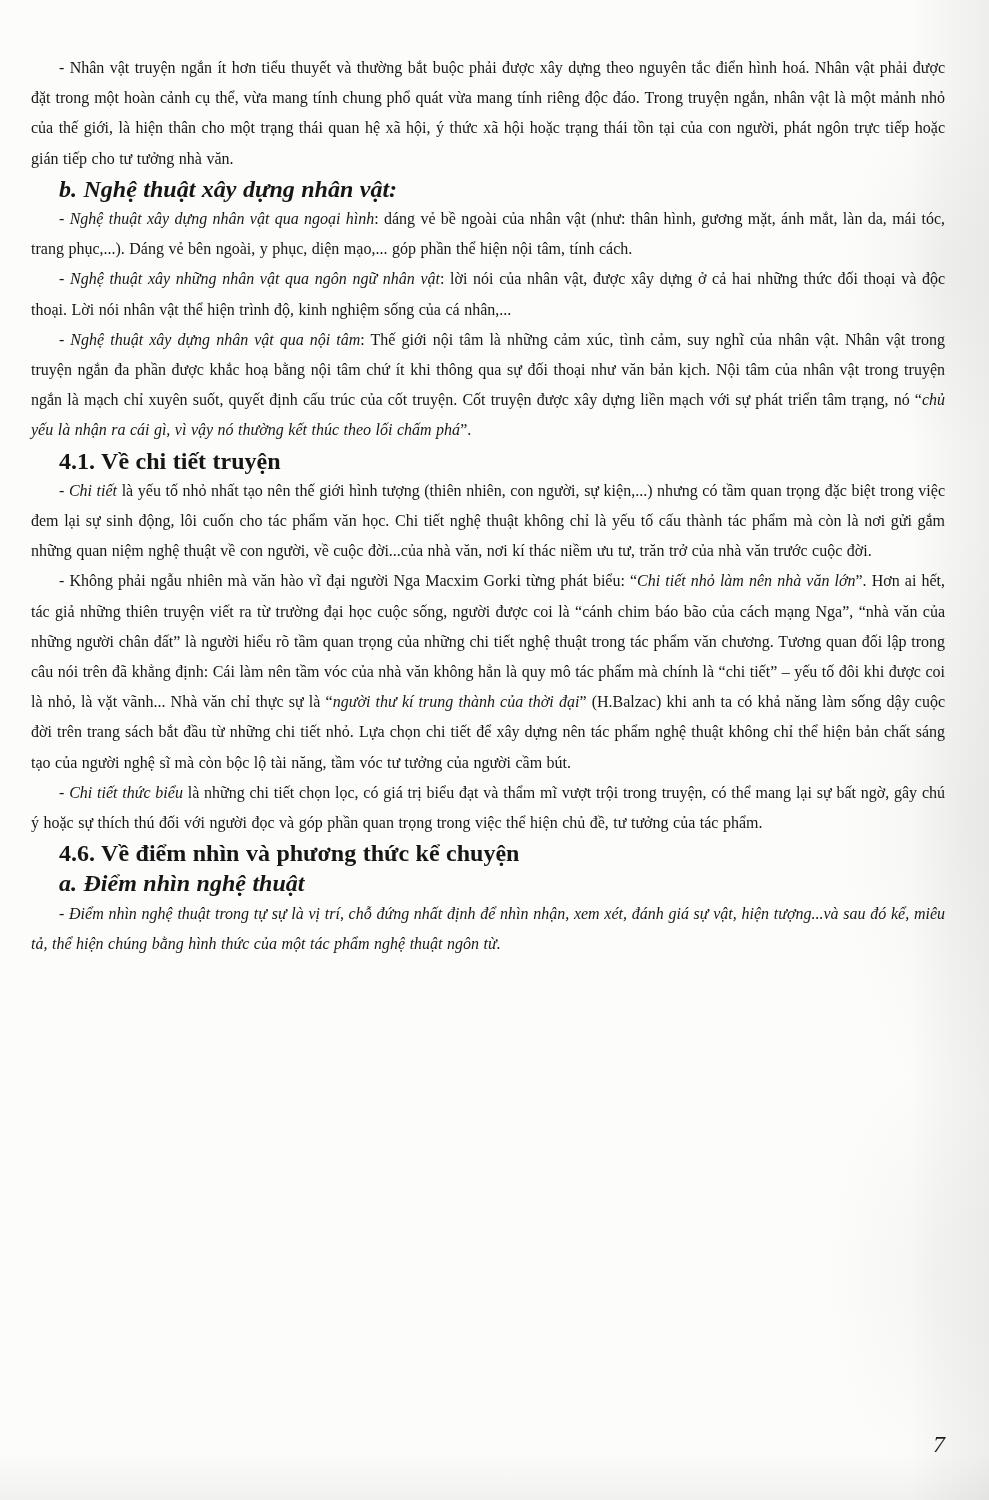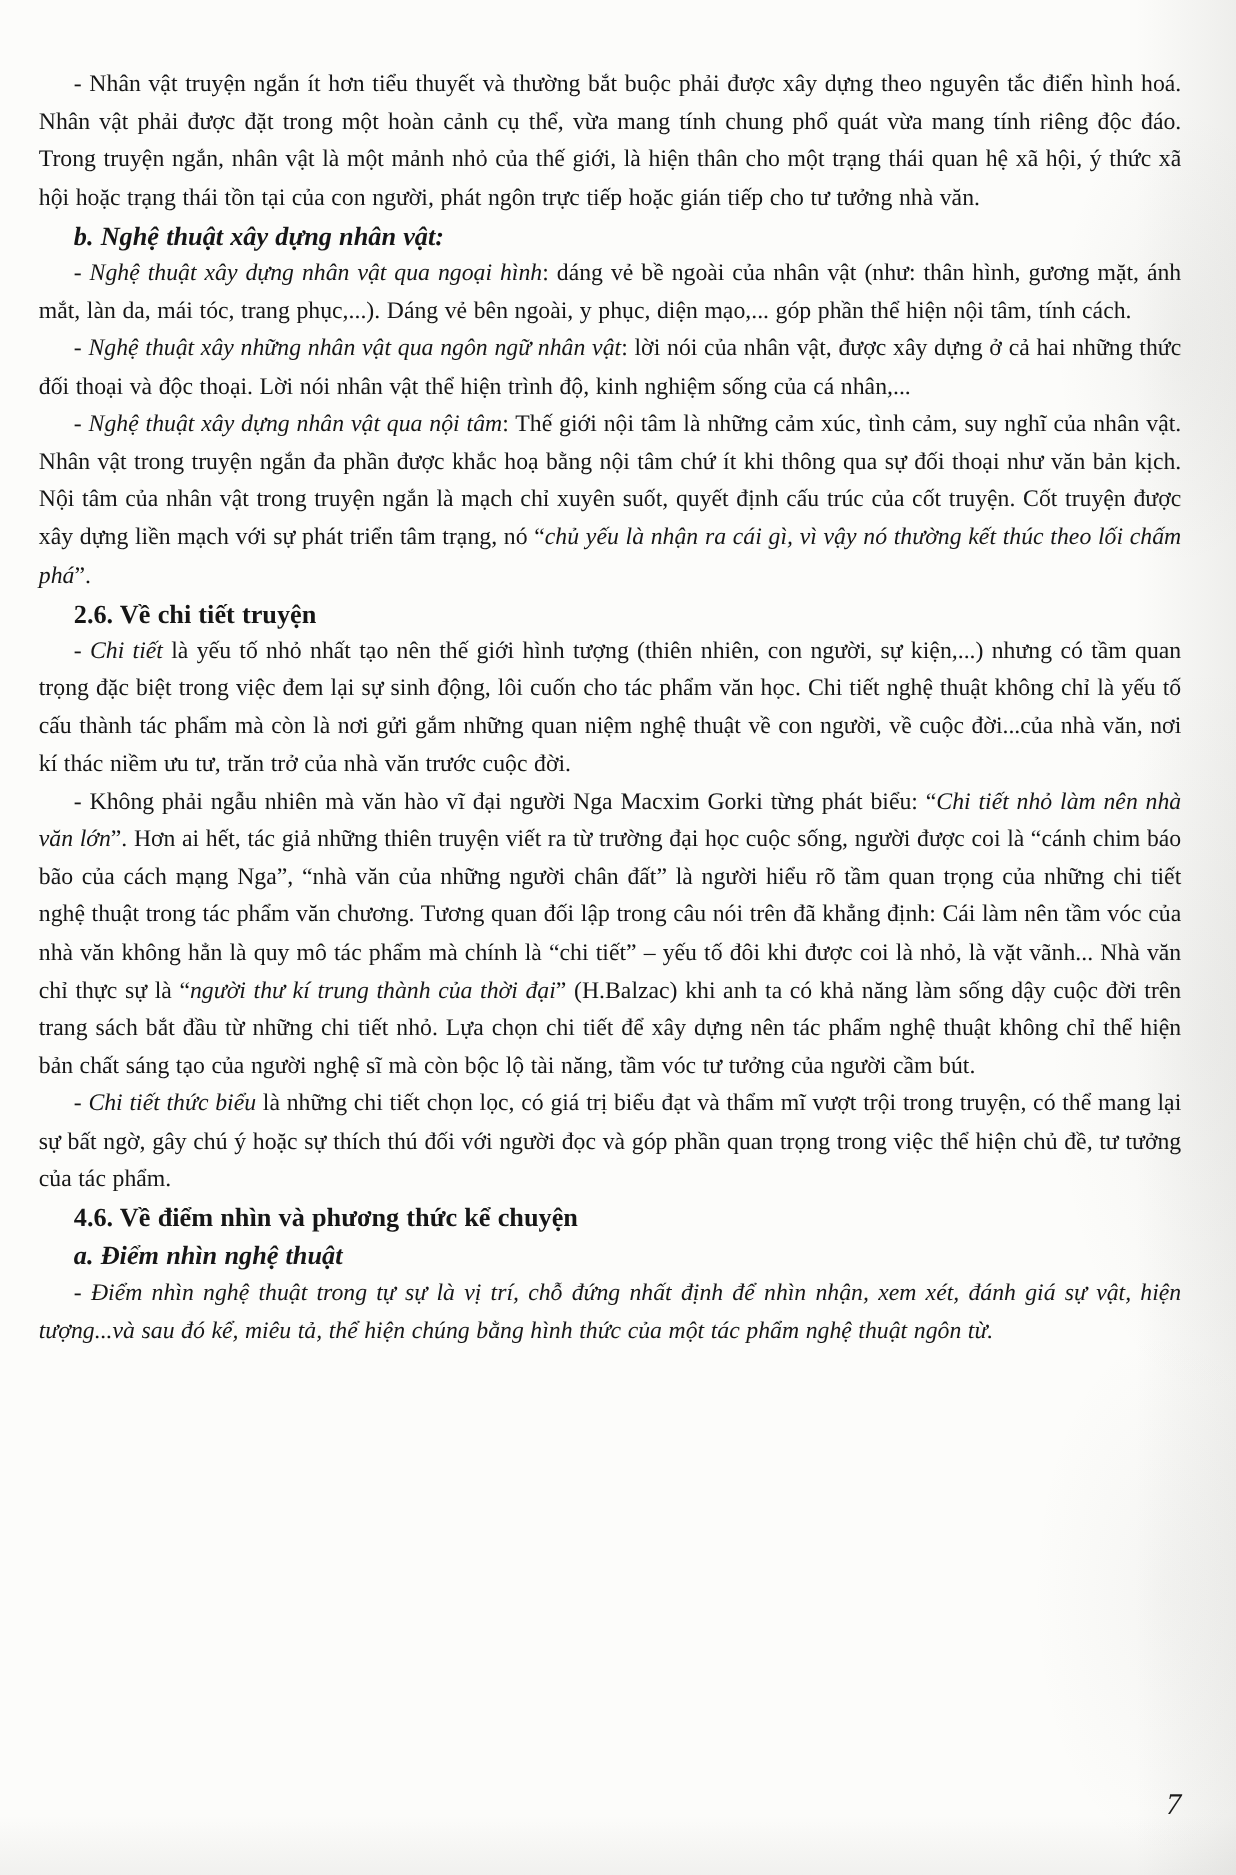--- a/index.html
+++ b/index.html
@@ -37,31 +37,31 @@
     pointer-events: none;
   }
   .text-body {
     position: absolute;
     left: 31px;
     top: 53px;
     width: 914px;
   }
   .block {
     margin: 0;
-    font-size: 19px;
+    font-size: 16px;
     line-height: 30.2px;
     text-align: justify;
     text-indent: 28px;
     word-spacing: 0.5px;
   }
   .seg-normal { font-style: normal; font-weight: 400; }
   .seg-italic { font-style: italic; font-weight: 400; margin-top: 30px; }
   .seg-bold { font-style: normal; font-weight: 700; }
   .seg-bold-italic { font-style: italic; font-weight: 700; }
-  .heading { font-size: 21px; font-family: Liberation Serif, serif; }
+  .heading { font-size: 24px; font-family: Liberation Serif, serif; }
   .page-number {
     position: absolute;
     right: 44px;
     bottom: 42px;
     font-size: 24px;
     font-style: italic;
     color: #1b1b1b;
   }
 </style>
 </head>
@@ -69,21 +69,21 @@
 
 <div class="page">
   <div class="scan-noise-right"></div>
   <div class="scan-noise-bottom"></div>
   <div class="text-body" id="text-body">
       <p class="block paragraph"><span class="seg-normal">- Nhân vật truyện ngắn ít hơn tiểu thuyết và thường bắt buộc phải được xây dựng theo nguyên tắc điển hình hoá. Nhân vật phải được đặt trong một hoàn cảnh cụ thể, vừa mang tính chung phổ quát vừa mang tính riêng độc đáo. Trong truyện ngắn, nhân vật là một mảnh nhỏ của thế giới, là hiện thân cho một trạng thái quan hệ xã hội, ý thức xã hội hoặc trạng thái tồn tại của con người, phát ngôn trực tiếp hoặc gián tiếp cho tư tưởng nhà văn.</span></p>
       <p class="block heading"><span class="seg-bold-italic">b. Nghệ thuật xây dựng nhân vật:</span></p>
       <p class="block paragraph"><span class="seg-italic">- Nghệ thuật xây dựng nhân vật qua ngoại hình</span><span class="seg-normal">: dáng vẻ bề ngoài của nhân vật (như: thân hình, gương mặt, ánh mắt, làn da, mái tóc, trang phục,...). Dáng vẻ bên ngoài, y phục, diện mạo,... góp phần thể hiện nội tâm, tính cách.</span></p>
       <p class="block paragraph"><span class="seg-italic">- Nghệ thuật xây những nhân vật qua ngôn ngữ nhân vật</span><span class="seg-normal">: lời nói của nhân vật, được xây dựng ở cả hai những thức đối thoại và độc thoại. Lời nói nhân vật thể hiện trình độ, kinh nghiệm sống của cá nhân,...</span></p>
       <p class="block paragraph"><span class="seg-italic">- Nghệ thuật xây dựng nhân vật qua nội tâm</span><span class="seg-normal">: Thế giới nội tâm là những cảm xúc, tình cảm, suy nghĩ của nhân vật. Nhân vật trong truyện ngắn đa phần được khắc hoạ bằng nội tâm chứ ít khi thông qua sự đối thoại như văn bản kịch. Nội tâm của nhân vật trong truyện ngắn là mạch chỉ xuyên suốt, quyết định cấu trúc của cốt truyện. Cốt truyện được xây dựng liền mạch với sự phát triển tâm trạng, nó “</span><span class="seg-italic">chủ yếu là nhận ra cái gì, vì vậy nó thường kết thúc theo lối chấm phá</span><span class="seg-normal">”.</span></p>
-      <p class="block heading"><span class="seg-bold">2.6. Về chi tiết truyện</span></p>
+      <p class="block heading"><span class="seg-bold">4.1. Về chi tiết truyện</span></p>
       <p class="block paragraph"><span class="seg-italic">- Chi tiết</span><span class="seg-normal"> là yếu tố nhỏ nhất tạo nên thế giới hình tượng (thiên nhiên, con người, sự kiện,...) nhưng có tầm quan trọng đặc biệt trong việc đem lại sự sinh động, lôi cuốn cho tác phẩm văn học. Chi tiết nghệ thuật không chỉ là yếu tố cấu thành tác phẩm mà còn là nơi gửi gắm những quan niệm nghệ thuật về con người, về cuộc đời...của nhà văn, nơi kí thác niềm ưu tư, trăn trở của nhà văn trước cuộc đời.</span></p>
       <p class="block paragraph"><span class="seg-normal">- Không phải ngẫu nhiên mà văn hào vĩ đại người Nga Macxim Gorki từng phát biểu: “</span><span class="seg-italic">Chi tiết nhỏ làm nên nhà văn lớn</span><span class="seg-normal">”. Hơn ai hết, tác giả những thiên truyện viết ra từ trường đại học cuộc sống, người được coi là “cánh chim báo bão của cách mạng Nga”, “nhà văn của những người chân đất” là người hiểu rõ tầm quan trọng của những chi tiết nghệ thuật trong tác phẩm văn chương. Tương quan đối lập trong câu nói trên đã khẳng định: Cái làm nên tầm vóc của nhà văn không hẳn là quy mô tác phẩm mà chính là “chi tiết” – yếu tố đôi khi được coi là nhỏ, là vặt vãnh... Nhà văn chỉ thực sự là “</span><span class="seg-italic">người thư kí trung thành của thời đại</span><span class="seg-normal">” (H.Balzac) khi anh ta có khả năng làm sống dậy cuộc đời trên trang sách bắt đầu từ những chi tiết nhỏ. Lựa chọn chi tiết để xây dựng nên tác phẩm nghệ thuật không chỉ thể hiện bản chất sáng tạo của người nghệ sĩ mà còn bộc lộ tài năng, tầm vóc tư tưởng của người cầm bút.</span></p>
       <p class="block paragraph"><span class="seg-italic">- Chi tiết thức biểu</span><span class="seg-normal"> là những chi tiết chọn lọc, có giá trị biểu đạt và thẩm mĩ vượt trội trong truyện, có thể mang lại sự bất ngờ, gây chú ý hoặc sự thích thú đối với người đọc và góp phần quan trọng trong việc thể hiện chủ đề, tư tưởng của tác phẩm.</span></p>
       <p class="block heading"><span class="seg-bold">4.6. Về điểm nhìn và phương thức kể chuyện</span></p>
       <p class="block heading"><span class="seg-bold-italic">a. Điểm nhìn nghệ thuật</span></p>
       <p class="block paragraph"><span class="seg-italic">- Điểm nhìn nghệ thuật trong tự sự là vị trí, chỗ đứng nhất định để nhìn nhận, xem xét, đánh giá sự vật, hiện tượng...và sau đó kể, miêu tả, thể hiện chúng bằng hình thức của một tác phẩm nghệ thuật ngôn từ.</span></p>
     </div>
   <div class="page-number">7</div>
 </div>
 

